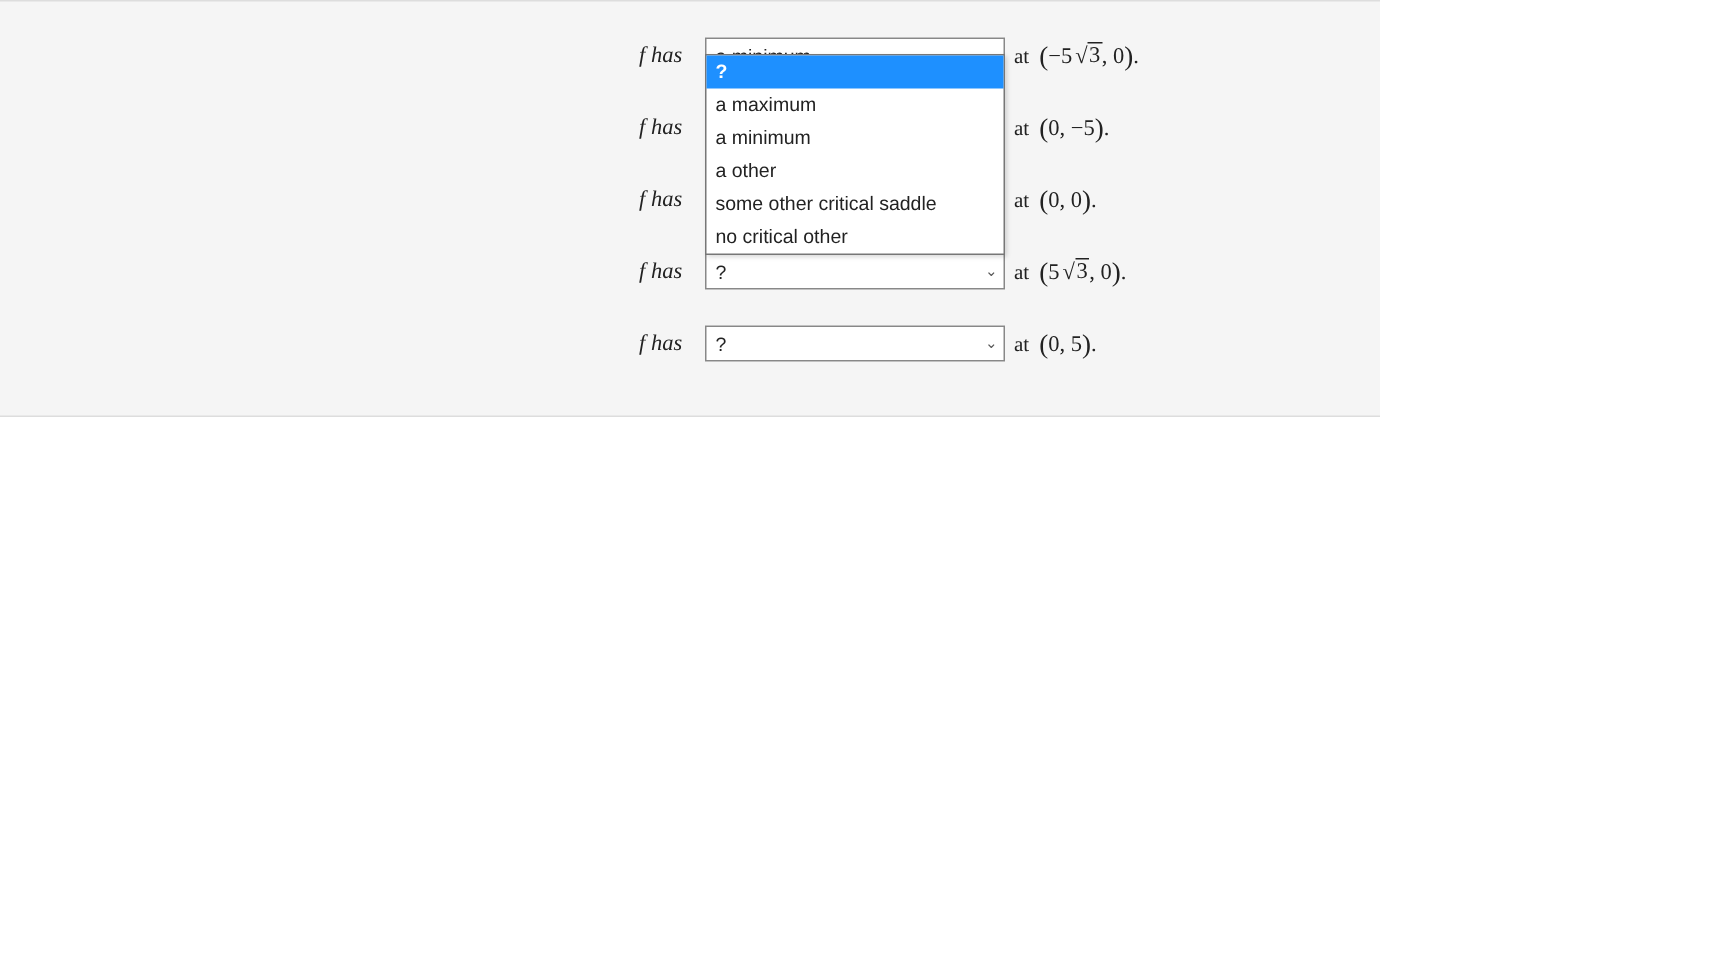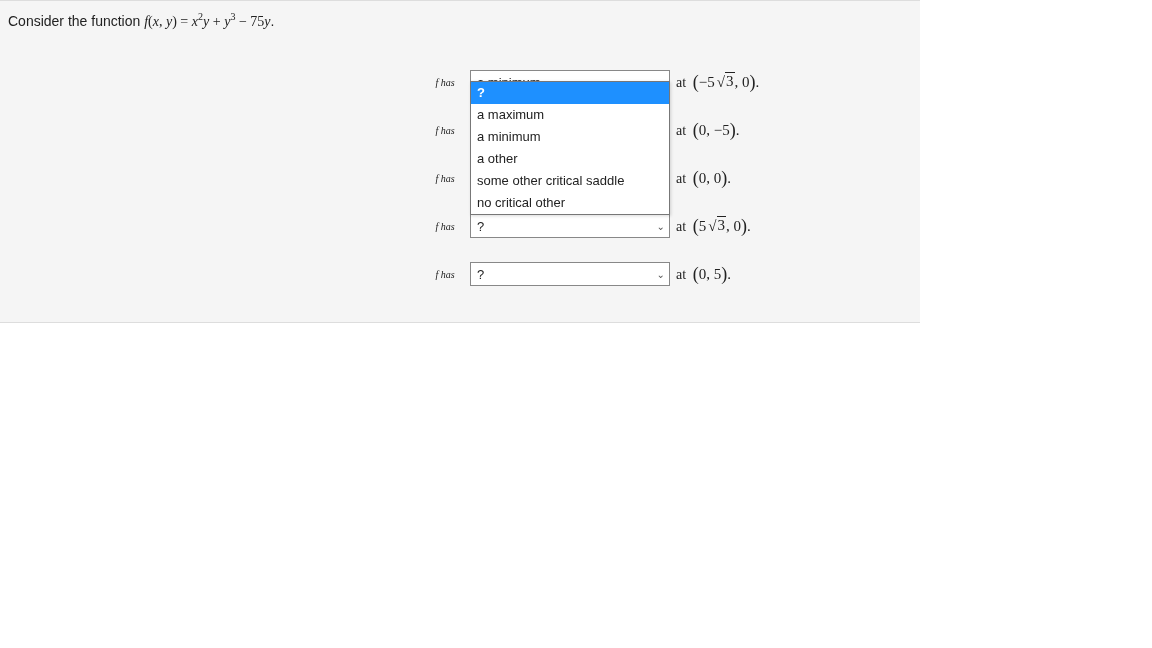--- a/index.html
+++ b/index.html
@@ -28,23 +28,23 @@
     }
     .row {
       display: flex;
       align-items: center;
       height: 48px;
       position: relative;
     }
     .row-label {
       font-family: 'Times New Roman', serif;
       font-style: italic;
-      font-size: 10px;
+      font-size: 15px;
       width: 44px;
-      text-align: center;
+      text-align: left;
       padding-right: 6px;
       white-space: nowrap;
     }
     .select-wrap {
       width: 200px;
       position: relative;
     }
     .tail {
       font-family: 'Times New Roman', serif;
       font-size: 15px;
@@ -103,25 +103,20 @@
     }
     .chev {
       font-size: 10px;
       color: #555;
     }
   </style>
 </head>
 <body>
 
 <div class="problem-panel">
-  <div class="stem">
-    <span>Consider the function </span>
-    <span class="mathblock">
-      <span class="math-i">f</span>(<span class="math-i">x</span>, <span class="math-i">y</span>) = <span class="math-i">x</span><sup>2</sup><span class="math-i">y</span> + <span class="math-i">y</span><sup>3</sup> − 75<span class="math-i">y</span></span><span>.</span>
-  </div>
 
   <div class="rows">
 
     <div class="row">
       <span class="row-label"><span class="math-i">f</span> has</span>
       <div class="select-wrap">
         <div class="select-display">
           <span>a minimum</span>
           <span class="chev">⌄</span>
         </div>

